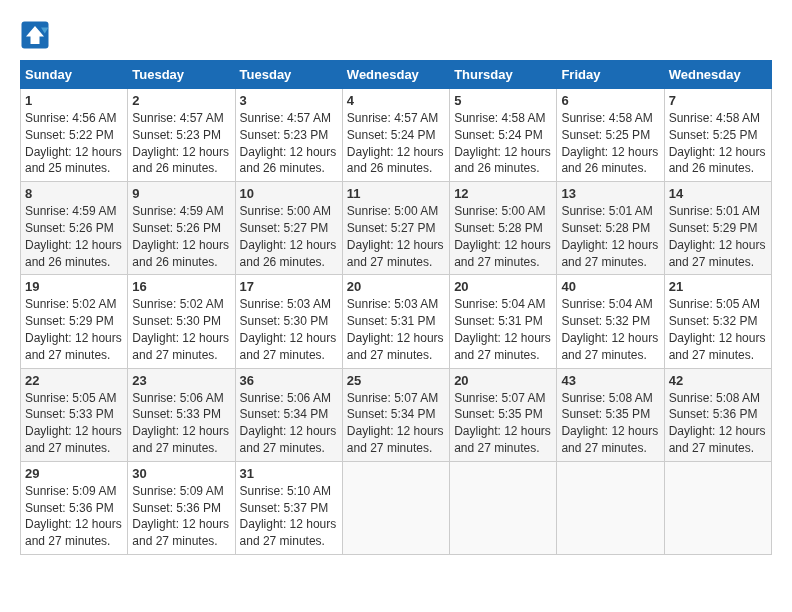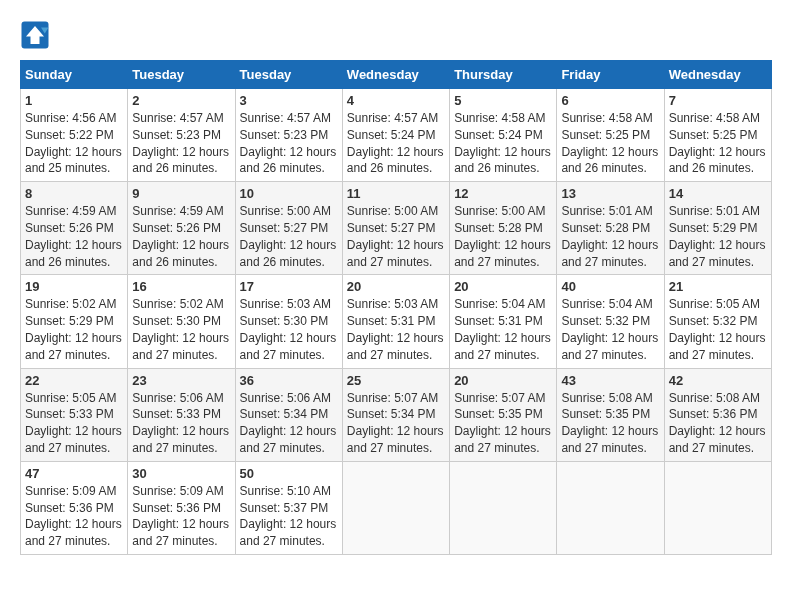--- a/index.html
+++ b/index.html
@@ -235,29 +235,29 @@
           <span class="day-number">43</span>
           <div class="day-info">Sunrise: 5:08 AM<br>Sunset: 5:35 PM<br>Daylight: 12 hours and 27 minutes.</div>
         </td>
         <td>
           <span class="day-number">42</span>
           <div class="day-info">Sunrise: 5:08 AM<br>Sunset: 5:36 PM<br>Daylight: 12 hours and 27 minutes.</div>
         </td>
       </tr>
       <tr>
         <td>
-          <span class="day-number">47</span>
+          <span class="day-number">29</span>
           <div class="day-info">Sunrise: 5:09 AM<br>Sunset: 5:36 PM<br>Daylight: 12 hours and 27 minutes.</div>
         </td>
         <td>
           <span class="day-number">30</span>
           <div class="day-info">Sunrise: 5:09 AM<br>Sunset: 5:36 PM<br>Daylight: 12 hours and 27 minutes.</div>
         </td>
         <td>
-          <span class="day-number">50</span>
+          <span class="day-number">31</span>
           <div class="day-info">Sunrise: 5:10 AM<br>Sunset: 5:37 PM<br>Daylight: 12 hours and 27 minutes.</div>
         </td>
         <td class="empty-cell"></td>
         <td class="empty-cell"></td>
         <td class="empty-cell"></td>
         <td class="empty-cell"></td>
       </tr>
     </tbody>
 </table>
 

